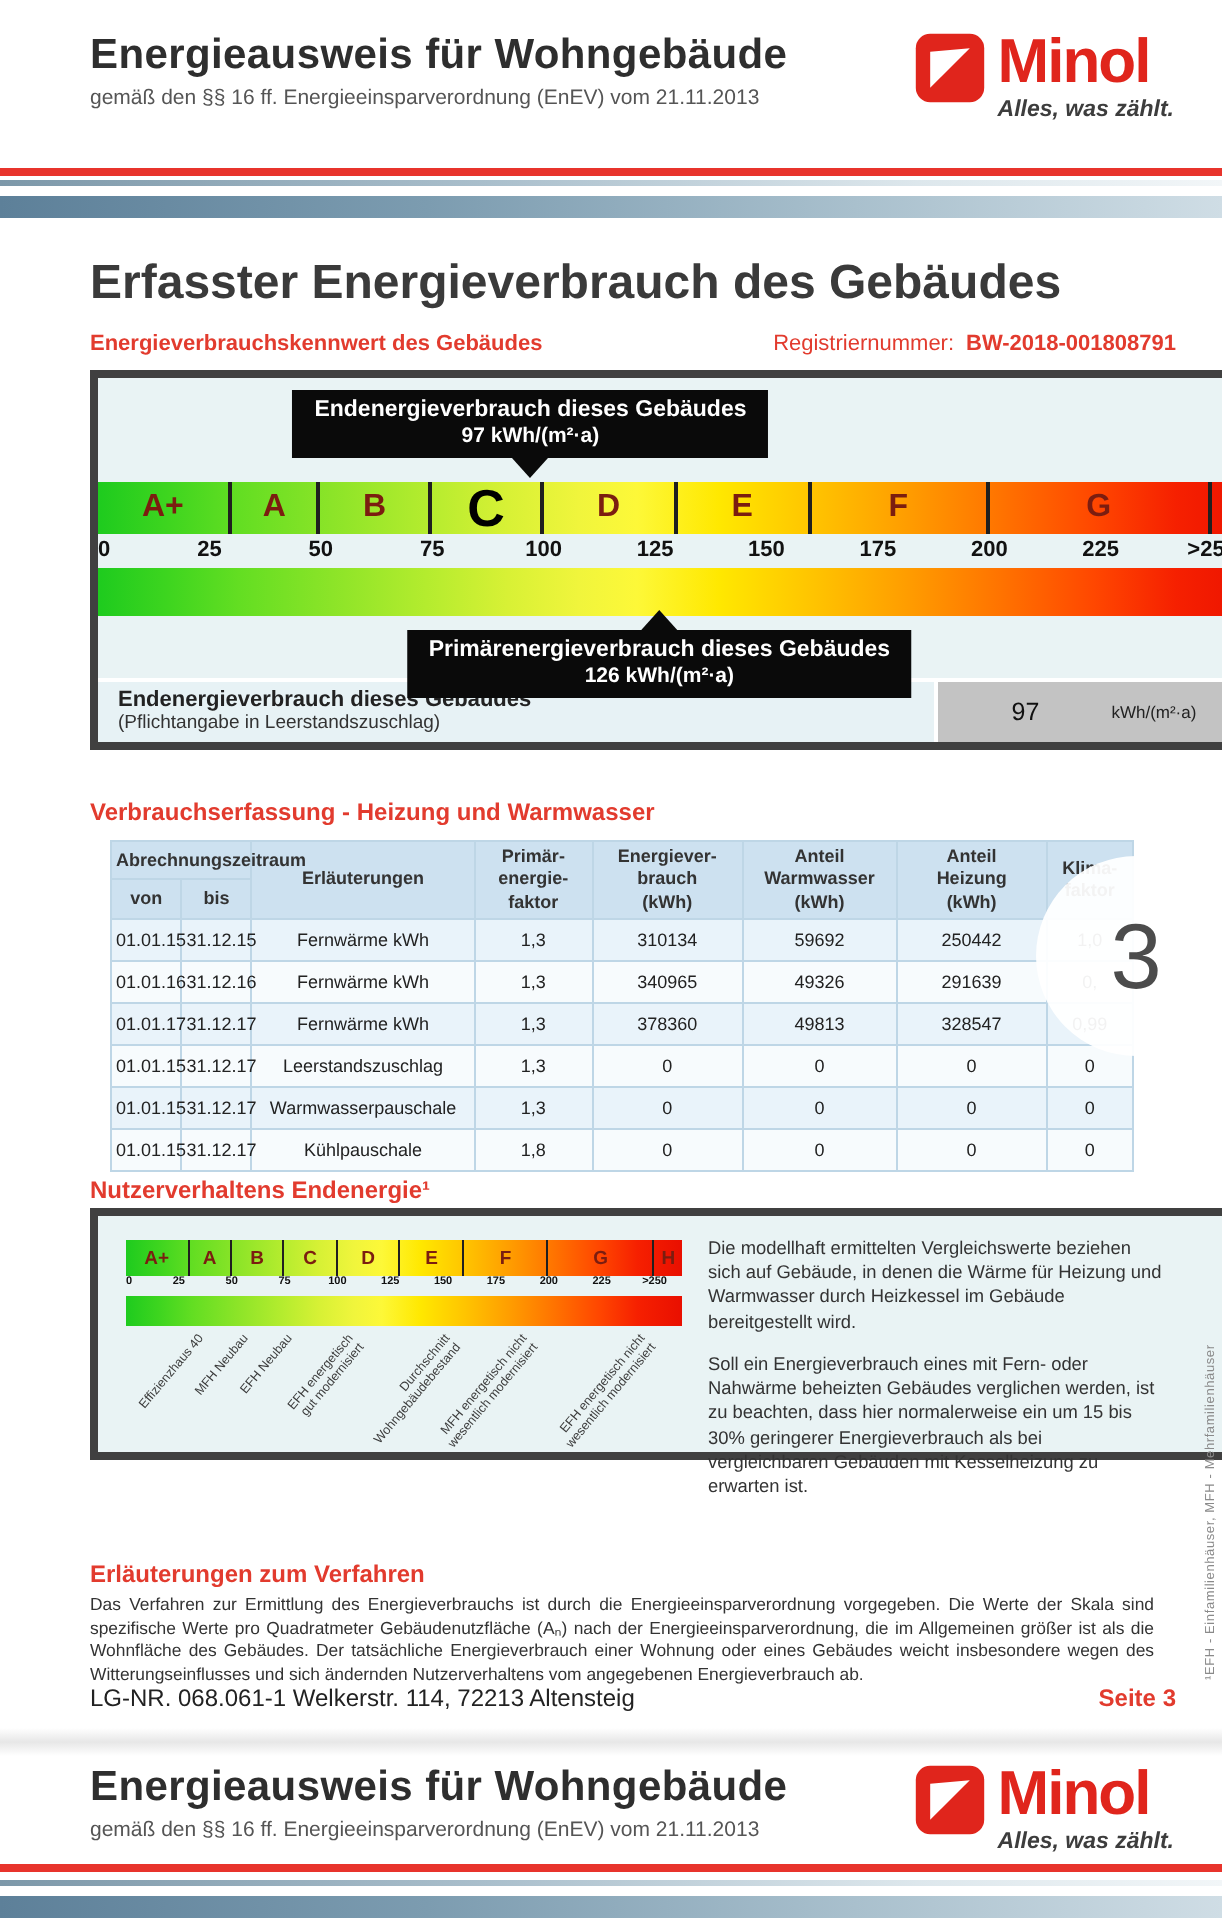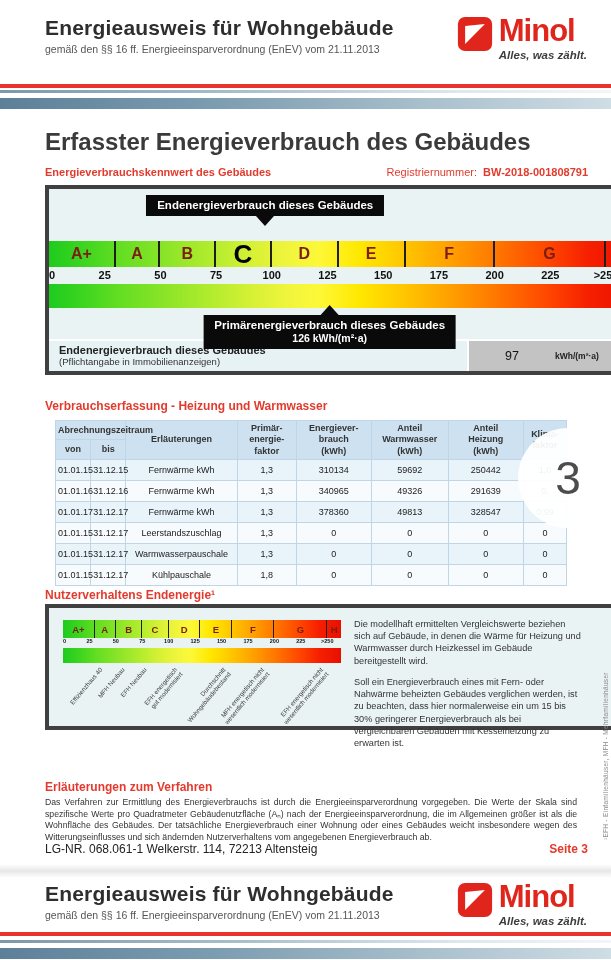--- a/index.html
+++ b/index.html
@@ -68,21 +68,21 @@
   .tick.t6{left:57.03%} .tick.t7{left:66.54%} .tick.t8{left:76.05%} .tick.t9{left:85.55%} .tick.t10{left:95.06%}
   .gradbar.main { position:absolute; top:95px; left:0; width:100%; height:24px; }
 
   
   .summary { position:absolute; left:0; right:0; bottom:0; height:32px; display:flex; border-top:2px solid #fff; }
   .sum-left { flex:1; background:#e7f2f5; padding:3px 10px; }
   .sum-label { font-size:11px; font-weight:bold; color:#222; }
   .sum-sub { font-size:9.5px; color:#333; }
   .sum-right { width:168px; background:#c3c3c3; border-left:2px solid #fff; display:flex; align-items:center; justify-content:center; gap:12px; }
   .sum-val { font-size:12.5px; font-weight:normal; color:#111; }
-  .sum-unit { font-size:8.5px; font-weight:bold; color:#222;padding-left:24px; }
+  .sum-unit { font-size:8.5px; font-weight:normal; color:#222;padding-left:24px; }
 
   
   .sec-heading { position:absolute; left:45px; font-size:12px; font-weight:bold; color:#e23b2e; }
 
   
   .ctable { position:absolute; top:420px; left:55px; width:512px; border-collapse:collapse; table-layout:fixed; }
   .ctable th, .ctable td { border:1px solid #bed6e6; }
   .ctable th { background:#cde1f0; font-size:9px; font-weight:bold; color:#333; padding:2px 2px; white-space:pre-line; text-align:center; vertical-align:middle; line-height:1.25; }
   .ctable td { font-size:9px; color:#222; text-align:center; padding:5px 2px; }
   .ctable tbody tr:nth-child(odd)  td { background:#e9f3fa; }
@@ -151,20 +151,21 @@
     <span>
       <span class="reg-label">Registriernummer:</span><span class="reg-num">BW-2018-001808791</span>
     </span>
   </div>
 
   <div class="panel panel1">
 
     <div class="callout co-top" style="left:36.9%">
       <div class="co-box">
         <div class="co-title">Endenergieverbrauch dieses Gebäudes</div>
+        <div class="co-value">97 kWh/(m²·a)</div>
       </div>
       <div class="tri-down"></div>
     </div>
 
     <div class="letters main grad">
       <div class="seg sg0">
           <span class="letter">A+</span>
         </div>
       <div class="seg sg1">
           <span class="letter">A</span>
@@ -212,21 +213,21 @@
       <div class="tri-up"></div>
       <div class="co-box">
         <div class="co-title">Primärenergieverbrauch dieses Gebäudes</div>
         <div class="co-value">126 kWh/(m²·a)</div>
       </div>
     </div>
 
     <div class="summary">
       <div class="sum-left">
         <div class="sum-label">Endenergieverbrauch dieses Gebäudes</div>
-        <div class="sum-sub">(Pflichtangabe in Immobilienanzeigen)</div>
+        <div class="sum-sub">(Pflichtangabe in Leerstandszuschlag)</div>
       </div>
       <div class="sum-right">
         <span class="sum-val">97</span>
         <span class="sum-unit">kWh/(m²·a)</span>
       </div>
     </div>
   </div>
 
   <div class="sec-heading" style="top:399px">Verbrauchserfassung - Heizung und Warmwasser</div>
 

